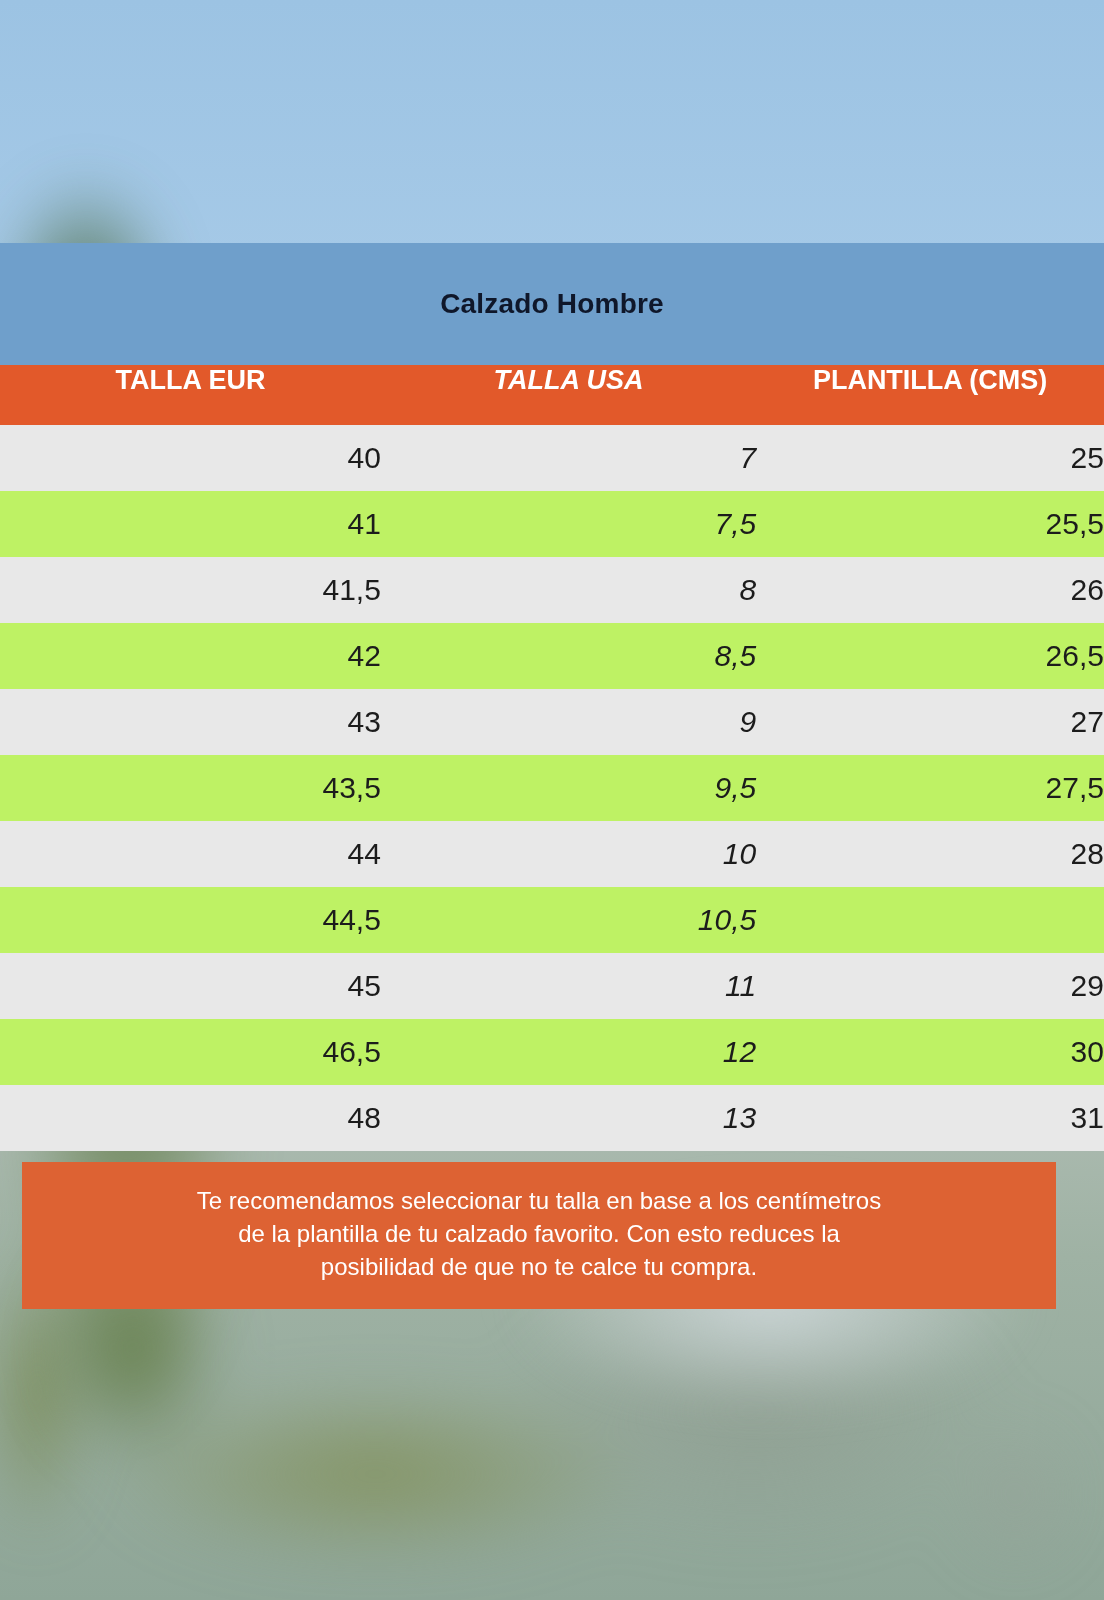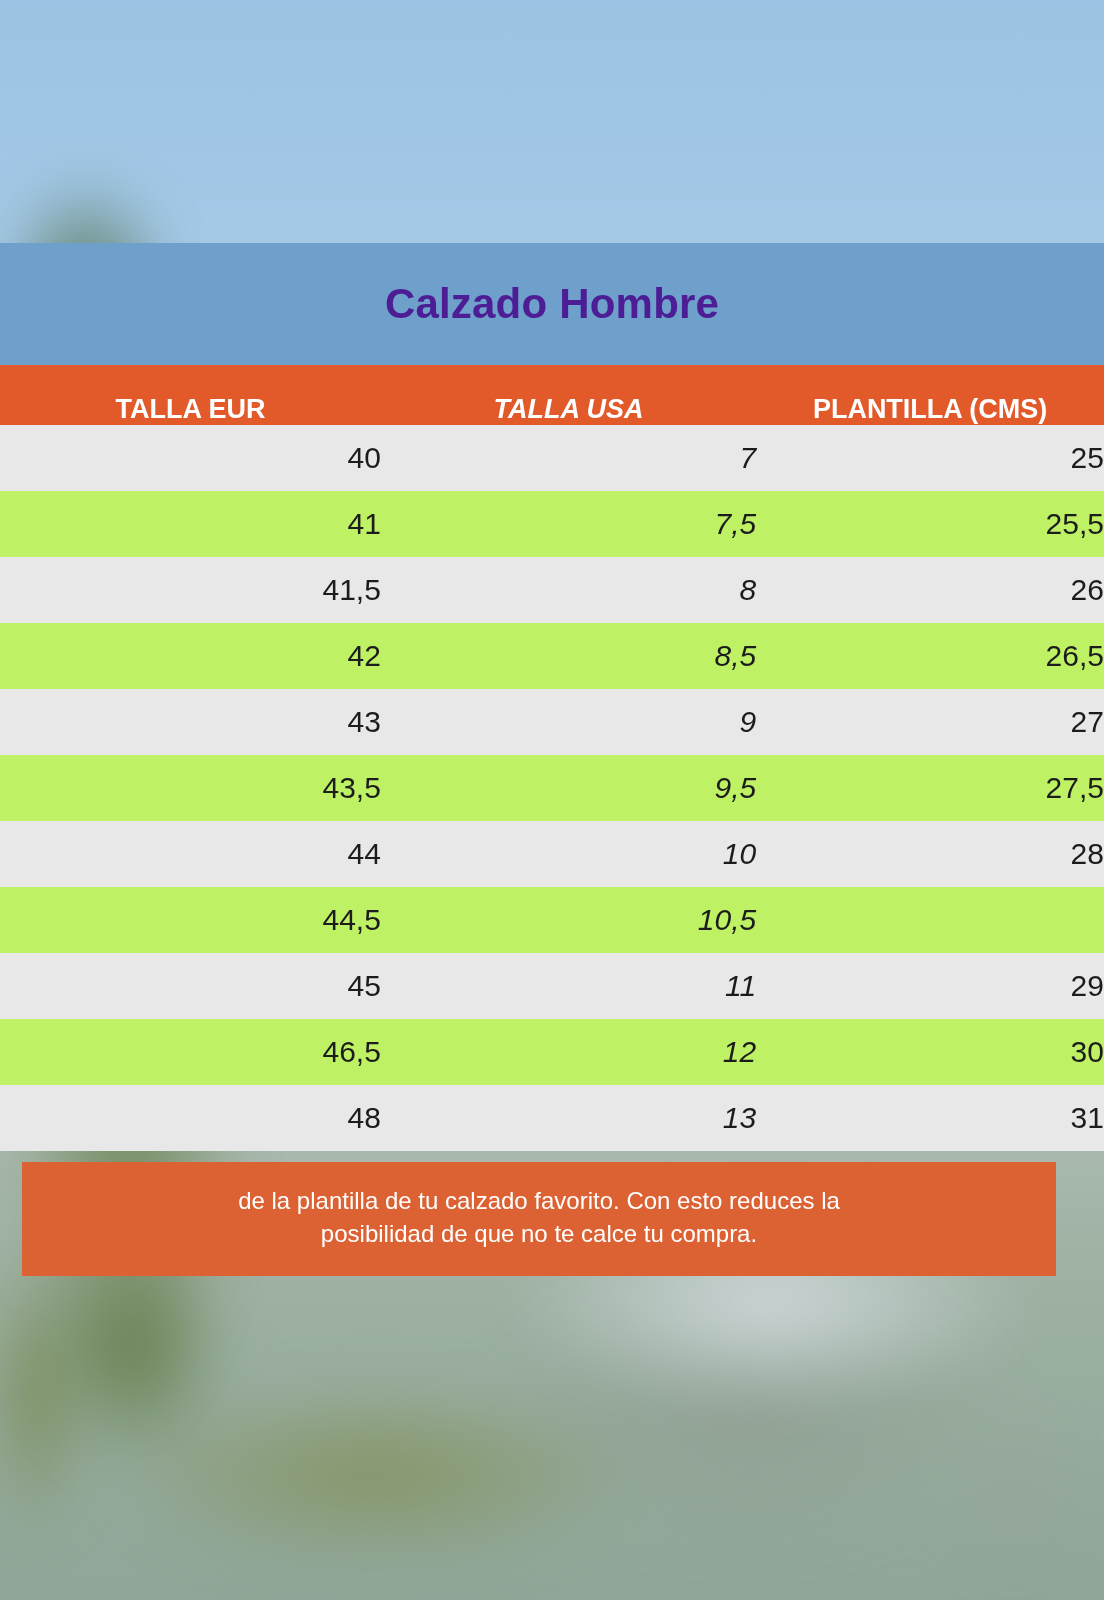--- a/index.html
+++ b/index.html
@@ -89,31 +89,31 @@
   }
 
   .chart-title-bar {
     background: #6f9fcb;
     height: 122px;
     display: flex;
     align-items: center;
     justify-content: center;
   }
   .chart-title {
-    color: #4c1d95;
-    font-size: 42px;
+    color: #0f172a;
+    font-size: 28px;
     font-weight: bold;
     letter-spacing: 0.2px;
   }
 
   .chart-head {
     background: #e2592a;
     height: 60px;
     display: flex;
-    align-items: flex-end;
+    align-items: flex-start;
   }
   .chart-head .cell {
     color: #ffffff;
     font-size: 27px;
     font-weight: bold;
     text-align: center;
   }
 
   .cell {
     box-sizing: border-box;
@@ -230,17 +230,18 @@
       </div>
       <div class="row odd">
         <div class="cell col-1">48</div>
         <div class="cell col-2">13</div>
         <div class="cell col-3">31</div>
       </div>
     </div>
   </div>
 
   <div class="note">
+    <p>Te recomendamos seleccionar tu talla en base a los centímetros</p>
     <p>de la plantilla de tu calzado favorito. Con esto reduces la</p>
     <p>posibilidad de que no te calce tu compra.</p>
   </div>
 
 </div>
 
 </body></html>

